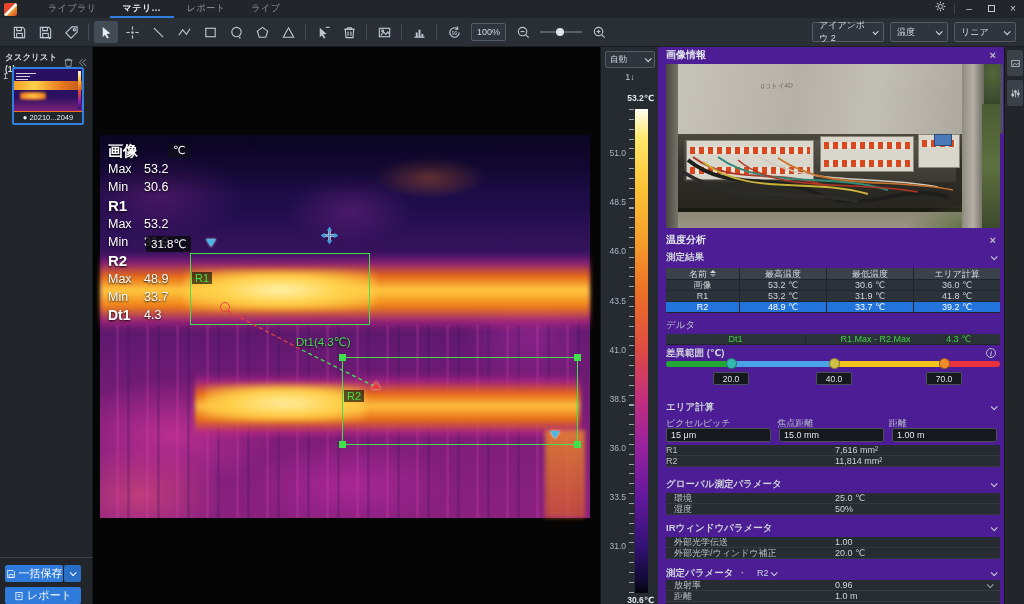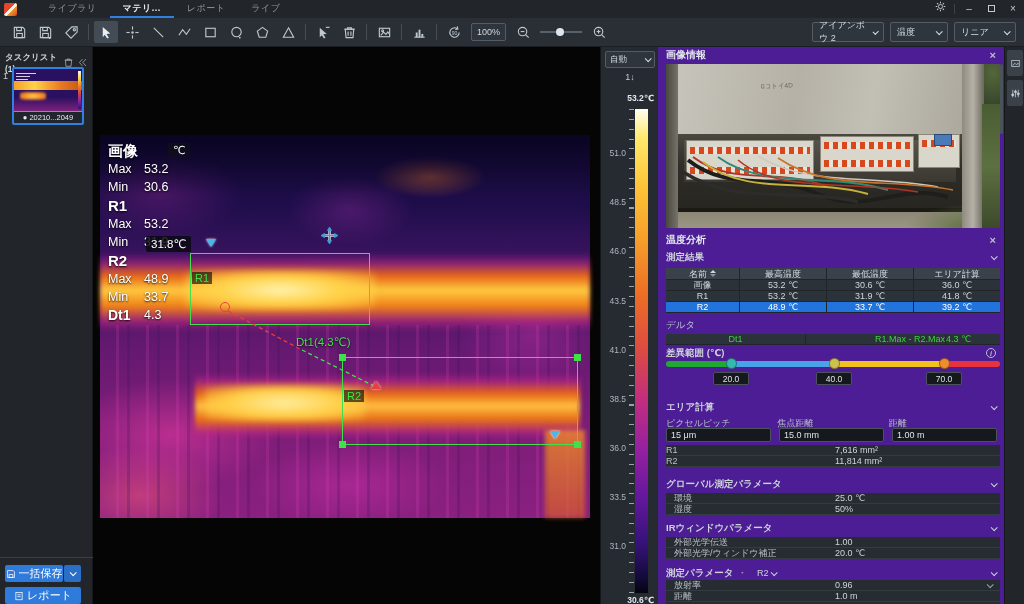--- a/index.html
+++ b/index.html
@@ -151,21 +151,21 @@
   .tbl c, .tbl-row > div { text-align:center; border-right:1px solid #20252a; }
   .tbl-row > div:last-child { border-right:none; }
   .c-name { width:74px; } .c-max { width:87px; } .c-min { width:87px; } .c-avg { width:86px; }
   .sort-carets { display:inline-block; margin-left:3px; }
   .sort-carets i { display:block; width:0; height:0; border-left:3px solid transparent; border-right:3px solid transparent; }
   .sort-carets .up { border-bottom:3px solid #cfd5db; margin-bottom:1px; }
   .sort-carets .dn { border-top:3px solid #8a929a; }
 
   .delta-row { position:absolute; left:8px; width:334px; height:11px; display:flex; background:#2c3239; border-bottom:1px solid #20252a; font-size:9px; line-height:11px; color:#41cf45; }
   .delta-row .d-name { width:140px; text-align:center; border-right:1px solid #20252a; }
-  .delta-row .d-formula { width:140px; text-align:right; border-right:1px solid #20252a; }
+  .delta-row .d-formula { width:140px; text-align:center; border-right:1px solid #20252a; }
   .delta-row .d-value { width:54px; padding-right:6px; }
 
   .info-circ { width:10px; height:10px; border:1px solid #b9c0c7; border-radius:50%; font-size:7px; line-height:9px; text-align:center; color:#b9c0c7; font-style:italic; }
 
   .range-slider { position:absolute; left:8px; width:334px; height:6px; border-radius:3px; overflow:visible;
       background:linear-gradient(90deg,#21a832 0 65px,#4aa3e8 65px 168px,#f2c21c 168px 278px,#e8333f 278px 334px); }
   .rs-handle { position:absolute; top:-3px; width:11px; height:11px; border-radius:50%; border:1px solid rgba(0,0,0,.35); }
   .rs-box { position:absolute; width:36px; height:13px; background:#15191d; border:1px solid #4a525a; border-radius:2px; font-size:8.5px; color:#dfe4e8; text-align:center; line-height:12px; }
 
   .field-labels { position:absolute; left:8px; width:334px; display:flex; font-size:9px; color:#b9c0c7; }

